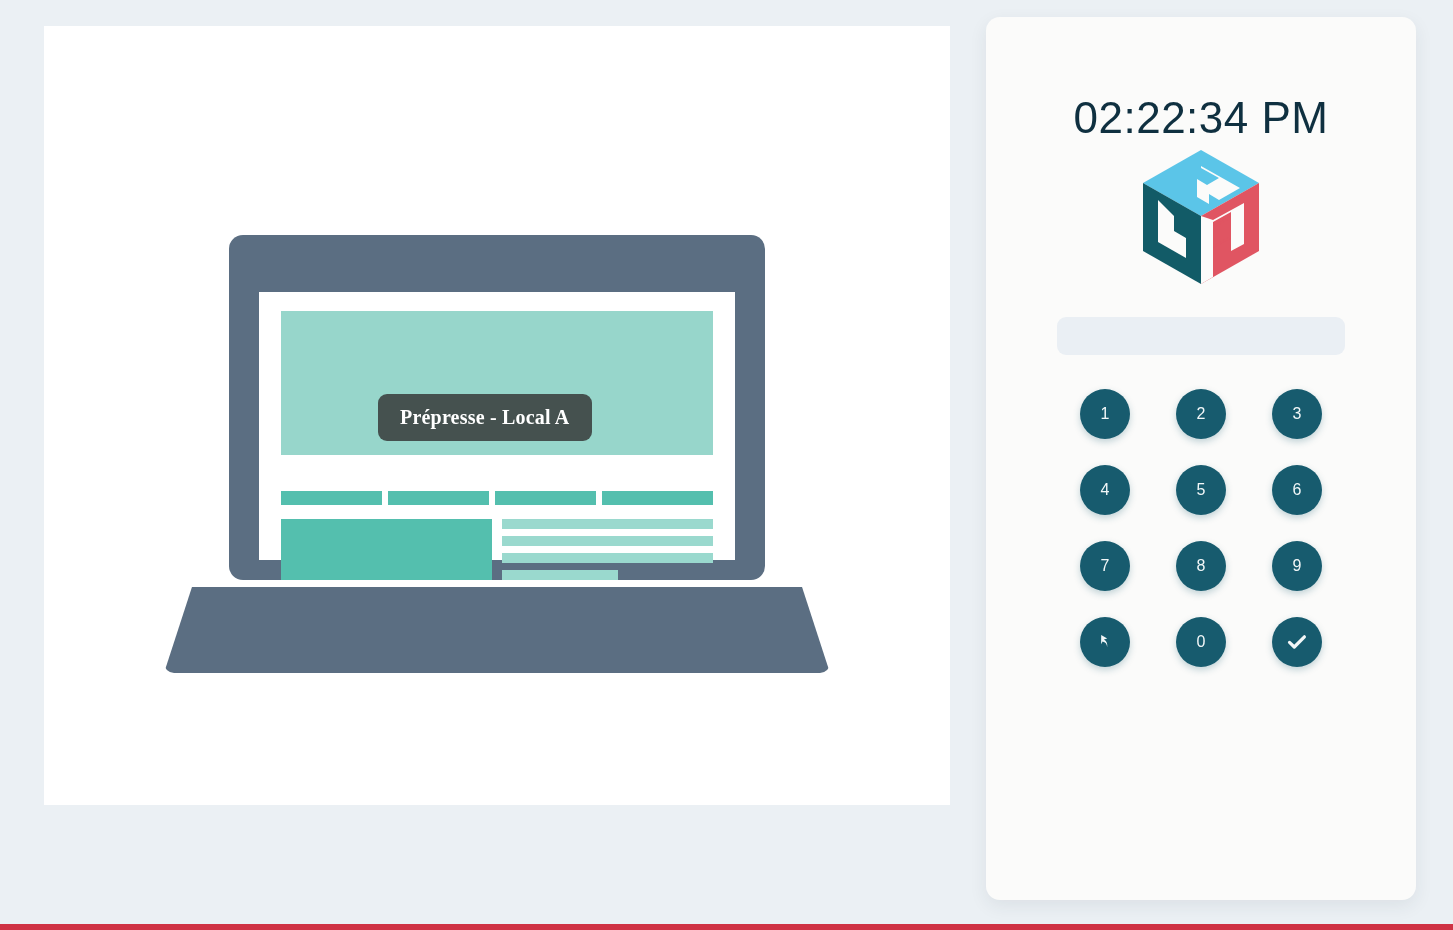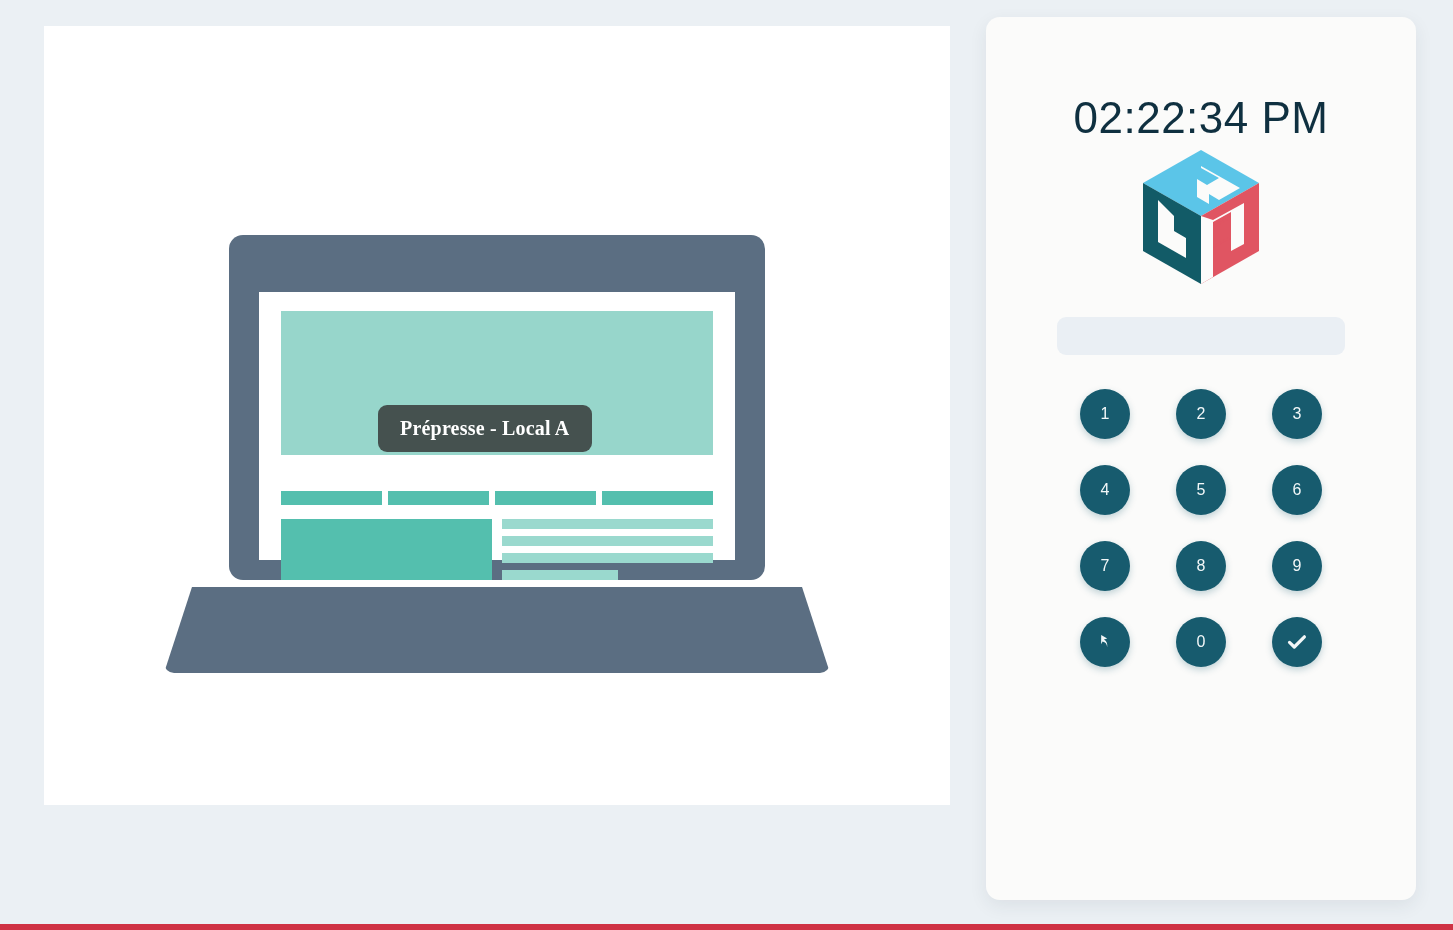--- a/index.html
+++ b/index.html
@@ -111,21 +111,21 @@
     height: 10px;
     background: #9ad9ce;
     margin-bottom: 7px;
   }
   .mock-lines i.short { width: 55%; }
 
   
   .tooltip {
     position: absolute;
     left: 334px;
-    top: 379px;
+    top: 368px;
     padding: 12px 22px;
     background: rgba(51,51,51,0.82);
     border-radius: 9px;
     color: #ffffff;
     font-family: "Liberation Serif", serif;
     font-weight: bold;
     font-size: 20px;
     letter-spacing: 0.2px;
     white-space: nowrap;
   }

